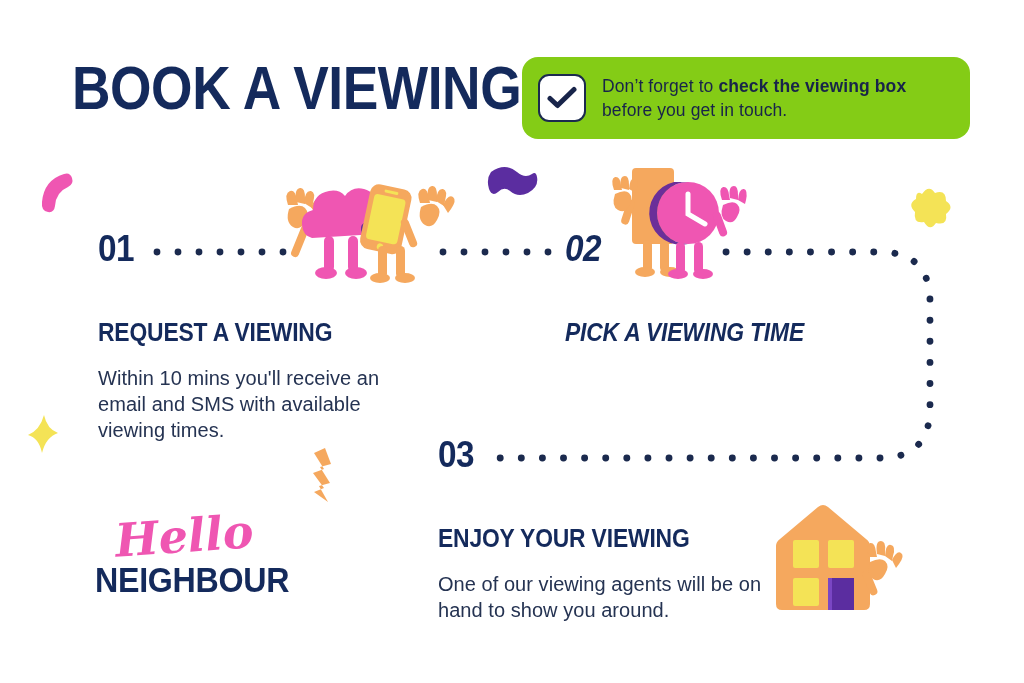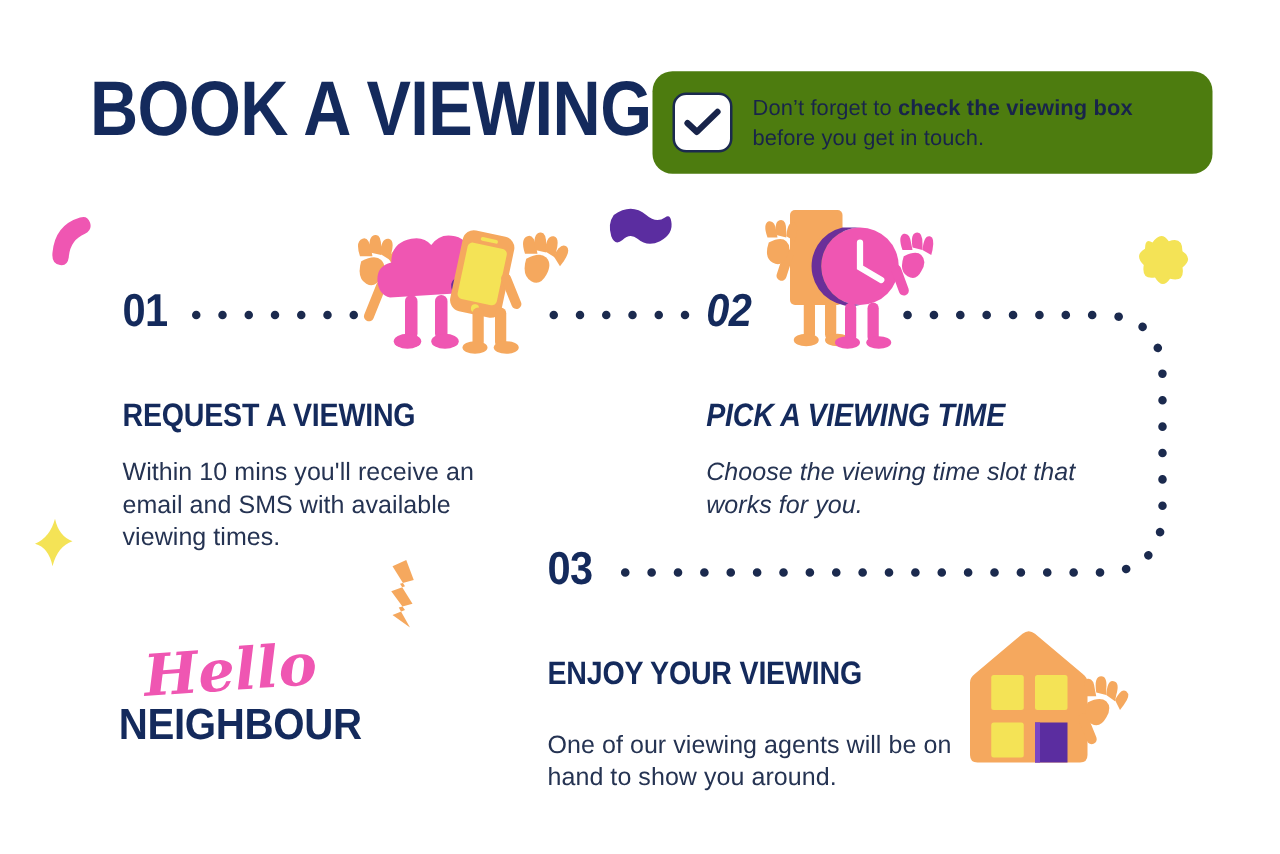--- a/index.html
+++ b/index.html
@@ -35,21 +35,21 @@
     white-space: nowrap;
   }
 
   
   #callout {
     position: absolute;
     left: 522px;
     top: 57px;
     width: 448px;
     height: 82px;
-    background: #4d7c0f;
+    background: #84cc16;
     border-radius: 16px;
     display: flex;
     align-items: center;
     padding: 0 18px 0 16px;
     gap: 16px;
   }
   #checkbox-wrap {
     flex: 0 0 auto;
     width: 48px;
     height: 48px;
@@ -103,21 +103,21 @@
   #step1 { left: 98px; top: 230px; }
   #step1 .step-head { margin-top: 52px; }
   #step1 .step-body { margin-top: 20px; width: 330px; }
 
   #step2 { left: 565px; top: 230px; font-style: italic; }
   #step2 .step-head { margin-top: 52px; }
   #step2 .step-body { margin-top: 20px; width: 320px; }
 
   #step3 { left: 438px; top: 436px; }
   #step3 .step-head { margin-top: 52px; }
-  #step3 .step-body { margin-top: 32px; width: 340px; }
+  #step3 .step-body { margin-top: 20px; width: 340px; }
 
   
   #logo { position: absolute; left: 95px; top: 512px; width: 180px; height: 100px; }
   #logo-hello {
     position: absolute;
     left: 20px;
     top: 0px;
     font-family: "DejaVu Serif", serif;
     font-style: italic;
     font-weight: 700;
@@ -295,21 +295,20 @@
 
   <div class="step" id="step1">
     <div class="step-num">01</div>
     <div class="step-head">REQUEST A VIEWING</div>
     <div class="step-body">Within 10 mins you'll receive an email and SMS with available viewing times.</div>
   </div>
 
   <div class="step" id="step2">
     <div class="step-num">02</div>
     <div class="step-head">PICK A VIEWING TIME</div>
-    <div class="step-body">Choose the viewing time slot that works for you.</div>
   </div>
 
   <div class="step" id="step3">
     <div class="step-num">03</div>
     <div class="step-head">ENJOY YOUR VIEWING</div>
     <div class="step-body">One of our viewing agents will be on hand to show you around.</div>
   </div>
 
   <div id="logo">
     <div id="logo-hello">Hello</div>

